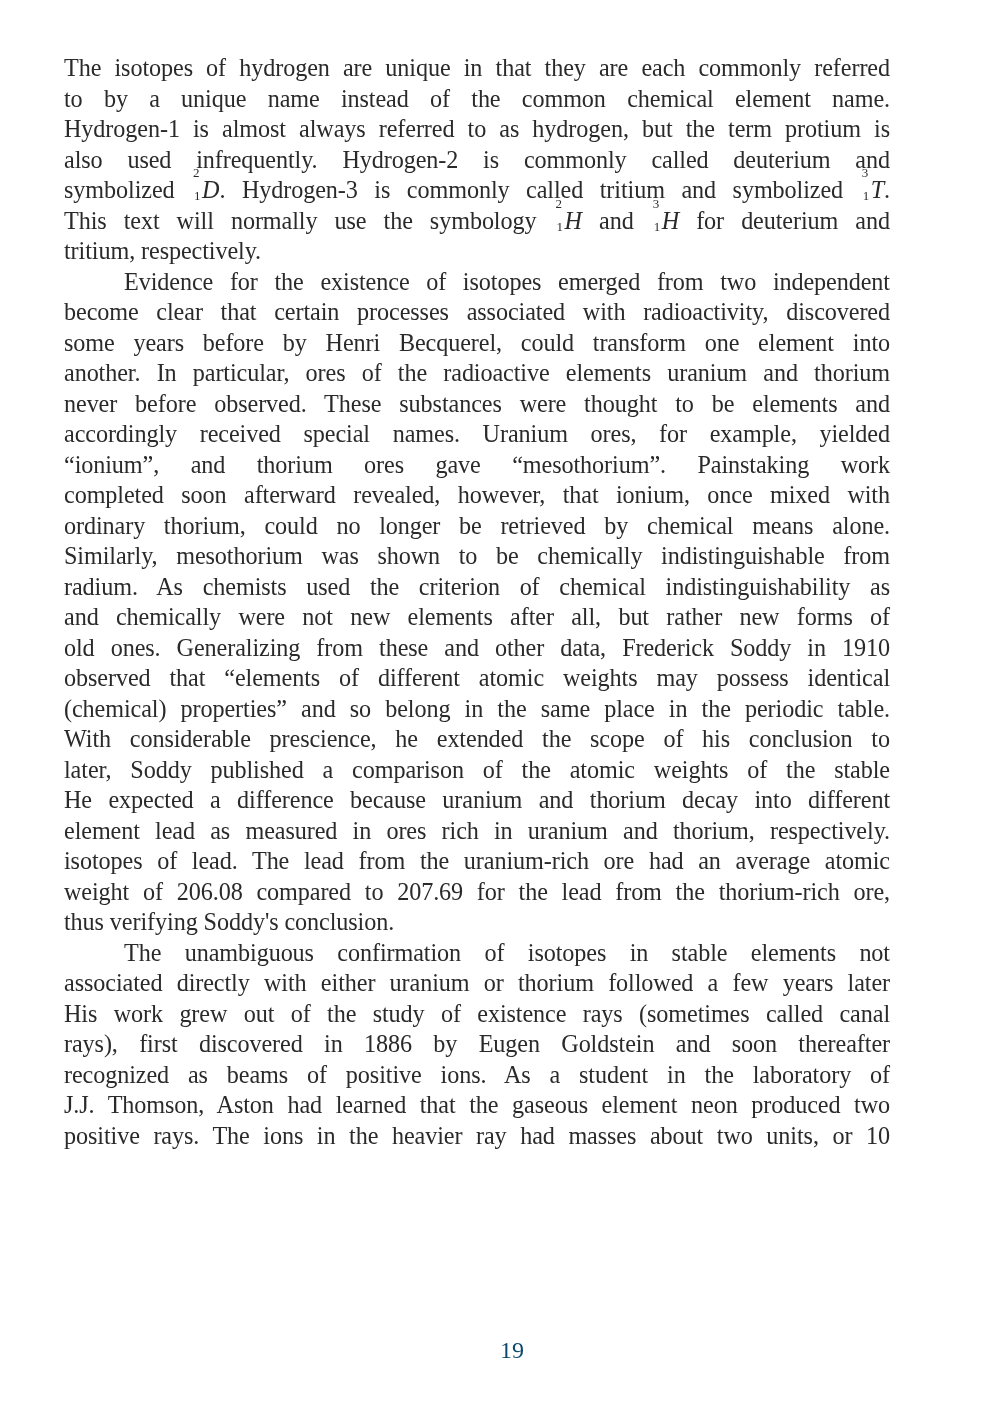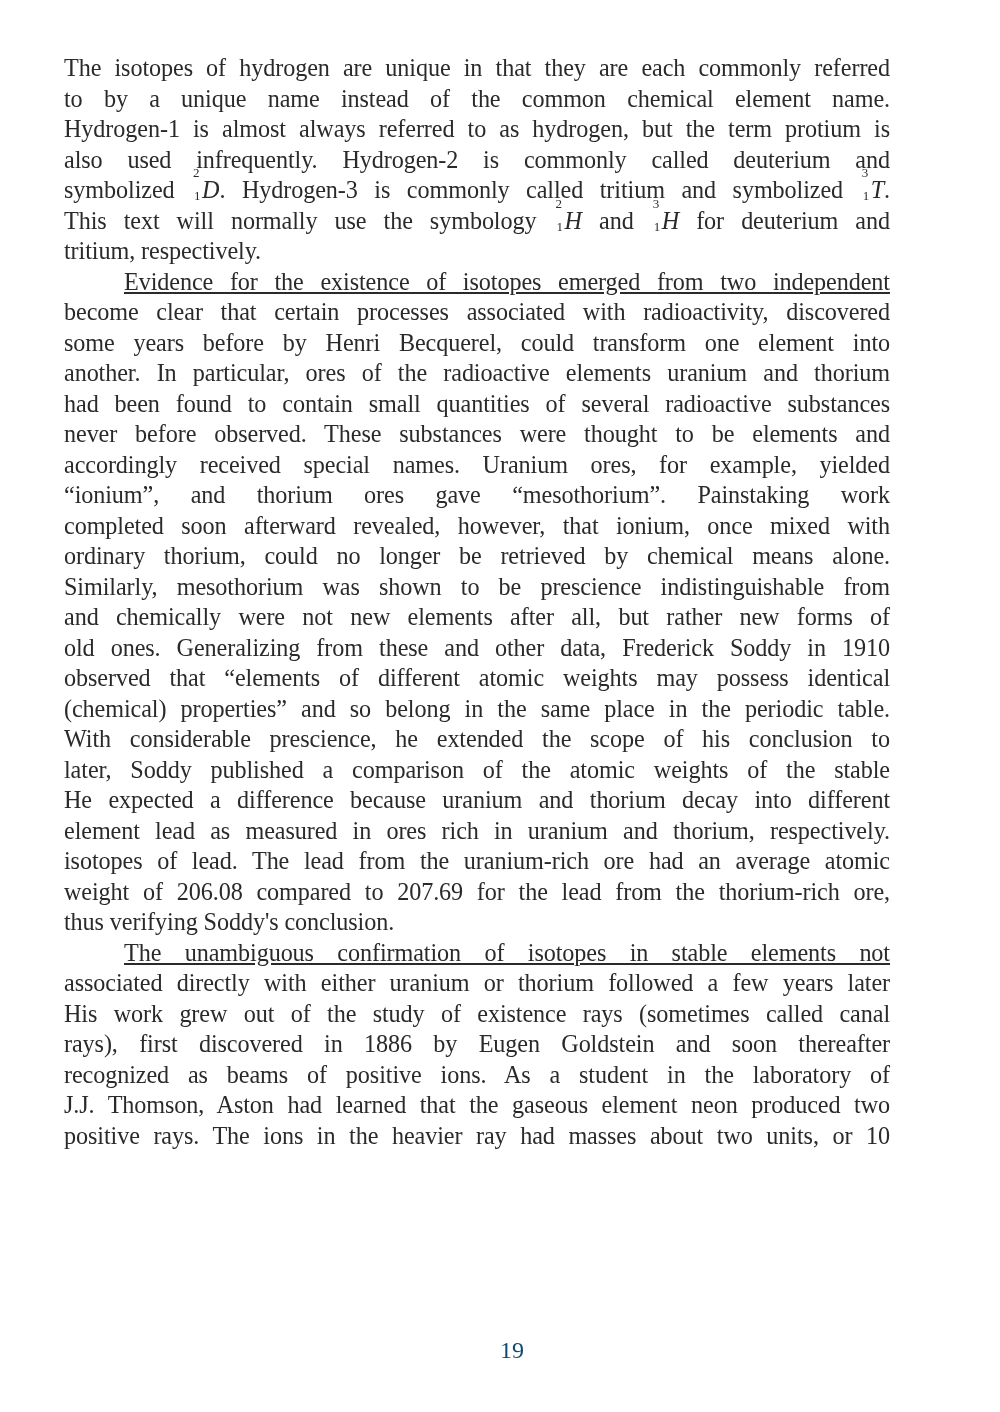--- a/index.html
+++ b/index.html
@@ -30,21 +30,20 @@
       text-align-last: justify;
       white-space: nowrap;
       overflow: visible;
       letter-spacing: -0.1px;
     }
     .line.last {
       text-align-last: left;
     }
     .line.indent {
       padding-left: 60px;
-      text-decoration: underline;
     }
     .iso {
       position: relative;
       display: inline-block;
       font-style: italic;
       padding-left: 9px;
       margin-left: 2px;
     }
     .iso .sup {
       position: absolute;
@@ -86,27 +85,27 @@
     <span class="line"><span>symbolized </span><span class="iso"><span class="sup">2</span><span class="sub">1</span><span>D</span></span><span>. Hydrogen-3 is commonly called tritium and symbolized </span><span class="iso"><span class="sup">3</span><span class="sub">1</span><span>T</span></span><span>.</span></span>
     <span class="line"><span>This text will normally use the symbology </span><span class="iso"><span class="sup">2</span><span class="sub">1</span><span>H</span></span><span> and </span><span class="iso"><span class="sup">3</span><span class="sub">1</span><span>H</span></span><span> for deuterium and</span></span>
     <span class="line last">tritium, respectively.</span>
   </div>
 
   <div class="paragraph">
     <span class="line indent">Evidence for the existence of isotopes emerged from two independent</span>
     <span class="line">become clear that certain processes associated with radioactivity, discovered</span>
     <span class="line">some years before by Henri Becquerel, could transform one element into</span>
     <span class="line">another. In particular, ores of the radioactive elements uranium and thorium</span>
-    <span class="line">had been found to contain small quantities of several radioactive substances</span>
     <span class="line">never before observed. These substances were thought to be elements and</span>
     <span class="line">accordingly received special names. Uranium ores, for example, yielded</span>
     <span class="line">“ionium”, and thorium ores gave “mesothorium”. Painstaking work</span>
     <span class="line">completed soon afterward revealed, however, that ionium, once mixed with</span>
     <span class="line">ordinary thorium, could no longer be retrieved by chemical means alone.</span>
-    <span class="line">Similarly, mesothorium was shown to be prescience indistinguishable from</span>
+    <span class="line">Similarly, mesothorium was shown to be chemically indistinguishable from</span>
+    <span class="line">radium. As chemists used the criterion of chemical indistinguishability as</span>
     <span class="line">and chemically were not new elements after all, but rather new forms of</span>
     <span class="line">old ones. Generalizing from these and other data, Frederick Soddy in 1910</span>
     <span class="line">observed that “elements of different atomic weights may possess identical</span>
     <span class="line">(chemical) properties” and so belong in the same place in the periodic table.</span>
     <span class="line">With considerable prescience, he extended the scope of his conclusion to</span>
     <span class="line">later, Soddy published a comparison of the atomic weights of the stable</span>
     <span class="line">He expected a difference because uranium and thorium decay into different</span>
     <span class="line">element lead as measured in ores rich in uranium and thorium, respectively.</span>
     <span class="line">isotopes of lead. The lead from the uranium-rich ore had an average atomic</span>
     <span class="line">weight of 206.08 compared to 207.69 for the lead from the thorium-rich ore,</span>

